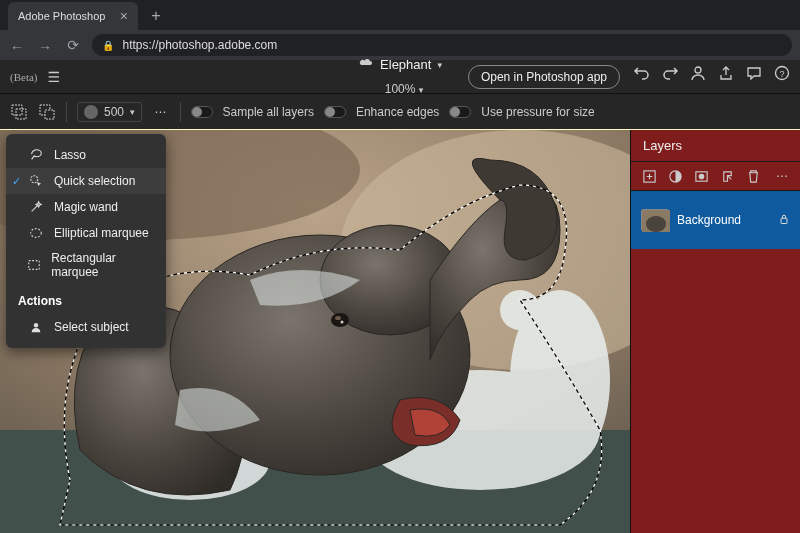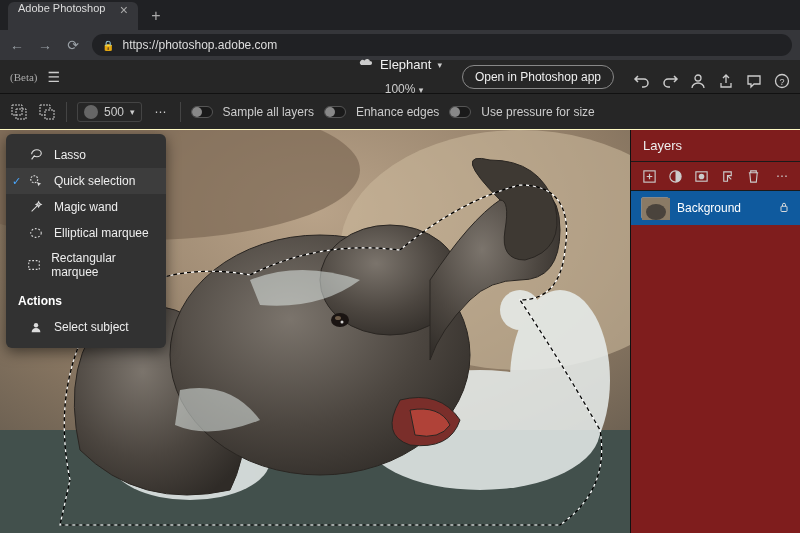--- a/index.html
+++ b/index.html
@@ -1,20 +1,20 @@
 <!DOCTYPE html>
 <html><head>
 <meta charset="utf-8">
 <style>
 * { margin: 0; padding: 0; box-sizing: border-box; font-family: -apple-system, BlinkMacSystemFont, "Segoe UI", sans-serif; }
 body { width: 800px; height: 533px; background: #1e1e1e; color: #ccc; overflow: hidden; font-size: 12px; }
 
 
 .browser-tabs { height: 30px; background: #202124; display: flex; align-items: flex-end; padding-left: 8px; }
-.tab { background: #35363a; height: 28px; padding: 0 10px; display: flex; align-items: flex-start; gap: 14px; border-radius: 6px 6px 0 0; font-size: 11px; color: #ddd; min-width: 130px; }
+.tab { background: #35363a; height: 28px; padding: 0 10px; display: flex; align-items: center; gap: 14px; border-radius: 6px 6px 0 0; font-size: 11px; color: #ddd; min-width: 130px; }
 .tab .close { font-size: 14px; color: #aaa; cursor: pointer; margin-left: auto; }
 .new-tab { width: 24px; height: 24px; display: flex; align-items: center; justify-content: center; color: #aaa; font-size: 16px; margin-left: 6px; margin-bottom: 2px; }
 .browser-bar { height: 30px; background: #35363a; display: flex; align-items: center; padding: 0 8px; gap: 10px; }
 .nav-icon { color: #9aa0a6; font-size: 14px; width: 18px; text-align: center; }
 .url-bar { flex: 1; background: #202124; border-radius: 14px; height: 22px; display: flex; align-items: center; padding: 0 10px; gap: 8px; color: #ddd; font-size: 12px; }
 .lock { color: #9aa0a6; font-size: 10px; }
 
 
 .app-bar { height: 34px; background: #262626; display: flex; align-items: center; padding: 0 10px; gap: 10px; border-bottom: 1px solid #111; }
 .beta { color: #aaa; font-size: 11px; font-family: Liberation Serif, serif; }
@@ -49,21 +49,21 @@
 .sel-item { display: flex; align-items: center; gap: 10px; padding: 5px 12px; font-size: 12px; cursor: pointer; }
 .sel-item.active { background: #3d3d3d; }
 .sel-item .check { color: #4aa8ff; width: 10px; font-size: 11px; margin-left: -6px; margin-right: -4px; }
 .sel-item .tool-ico { width: 16px; height: 16px; display: inline-flex; align-items: center; justify-content: center; }
 .sel-sep { height: 8px; }
 
 
 .layers-panel { width: 170px; background: #7f1d1d; border-left: 1px solid #111; display: flex; flex-direction: column; }
 .layers-hdr { padding: 8px 12px; font-size: 13px; color: #eee; border-bottom: 1px solid #1a1a1a; }
 .layers-tools { display: flex; gap: 10px; padding: 6px 10px; border-bottom: 1px solid #1a1a1a; align-items: center; }
-.layer-row { display: flex; align-items: center; gap: 8px; padding: 6px 10px; background: #0f5a9e; }
+.layer-row { display: flex; align-items: center; gap: 8px; padding: 18px 10px; background: #0f5a9e; }
 .layer-thumb { width: 28px; height: 22px; background: #7a6a5a; border: 1px solid #888; border-radius: 2px; }
 .layer-name { flex: 1; color: #fff; font-size: 12px; }
 .lock-ico { color: #ddd; font-size: 11px; }
 
 svg { overflow: visible; }
 </style>
 </head>
 <body>
 
 <div class="browser-tabs">
@@ -92,21 +92,21 @@
       <span class="cloud-icon">
         <svg width="16" height="12" viewBox="0 0 16 12">
             <path d="M12 5a3 3 0 00-5.6-1.5A2.5 2.5 0 003 8h9a2 2 0 000-4z" fill="#ccc"></path>
           </svg>
       </span>
       <span>Elephant</span>
       <span class="chev">▾</span>
     </div>
     <span class="zoom"><span>100%</span> <span class="chev">▾</span></span>
   </div>
-  <div style="margin-left:auto; display:flex; align-items:flex-end; gap:10px;">
+  <div style="margin-left:auto; display:flex; align-items:flex-start; gap:4px;">
     <button class="open-btn">Open in Photoshop app</button>
     <div class="right-icons">
       <span class="ico">
           <svg width="16" height="16" viewBox="0 0 16 16">
             <path d="M4 7l-3 3 3 3M1 10h9a4 4 0 000-8h-2" fill="none" stroke="#ccc" stroke-width="1.5" transform="scale(1,-1) translate(0,-16)"></path>
           </svg>
         </span>
       <span class="ico">
           <svg width="16" height="16" viewBox="0 0 16 16">
             <path d="M12 7l3 3-3 3M15 10H6a4 4 0 010-8h2" fill="none" stroke="#ccc" stroke-width="1.5" transform="scale(1,-1) translate(0,-16)"></path>

